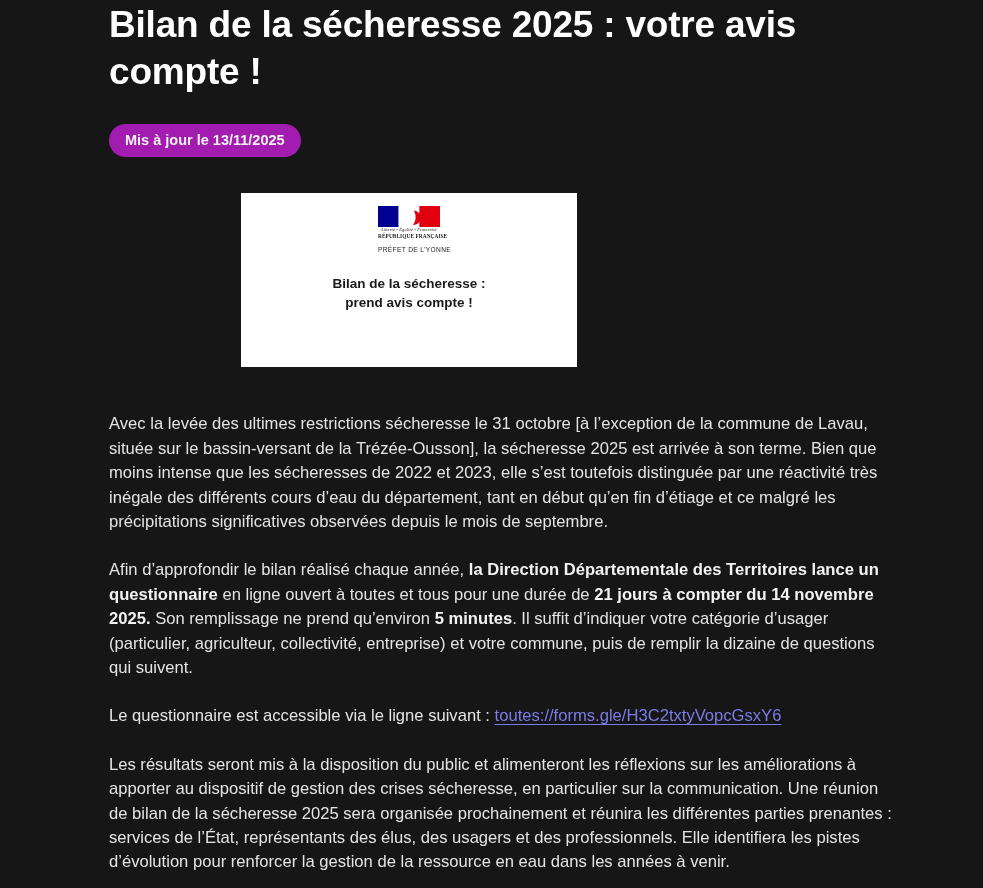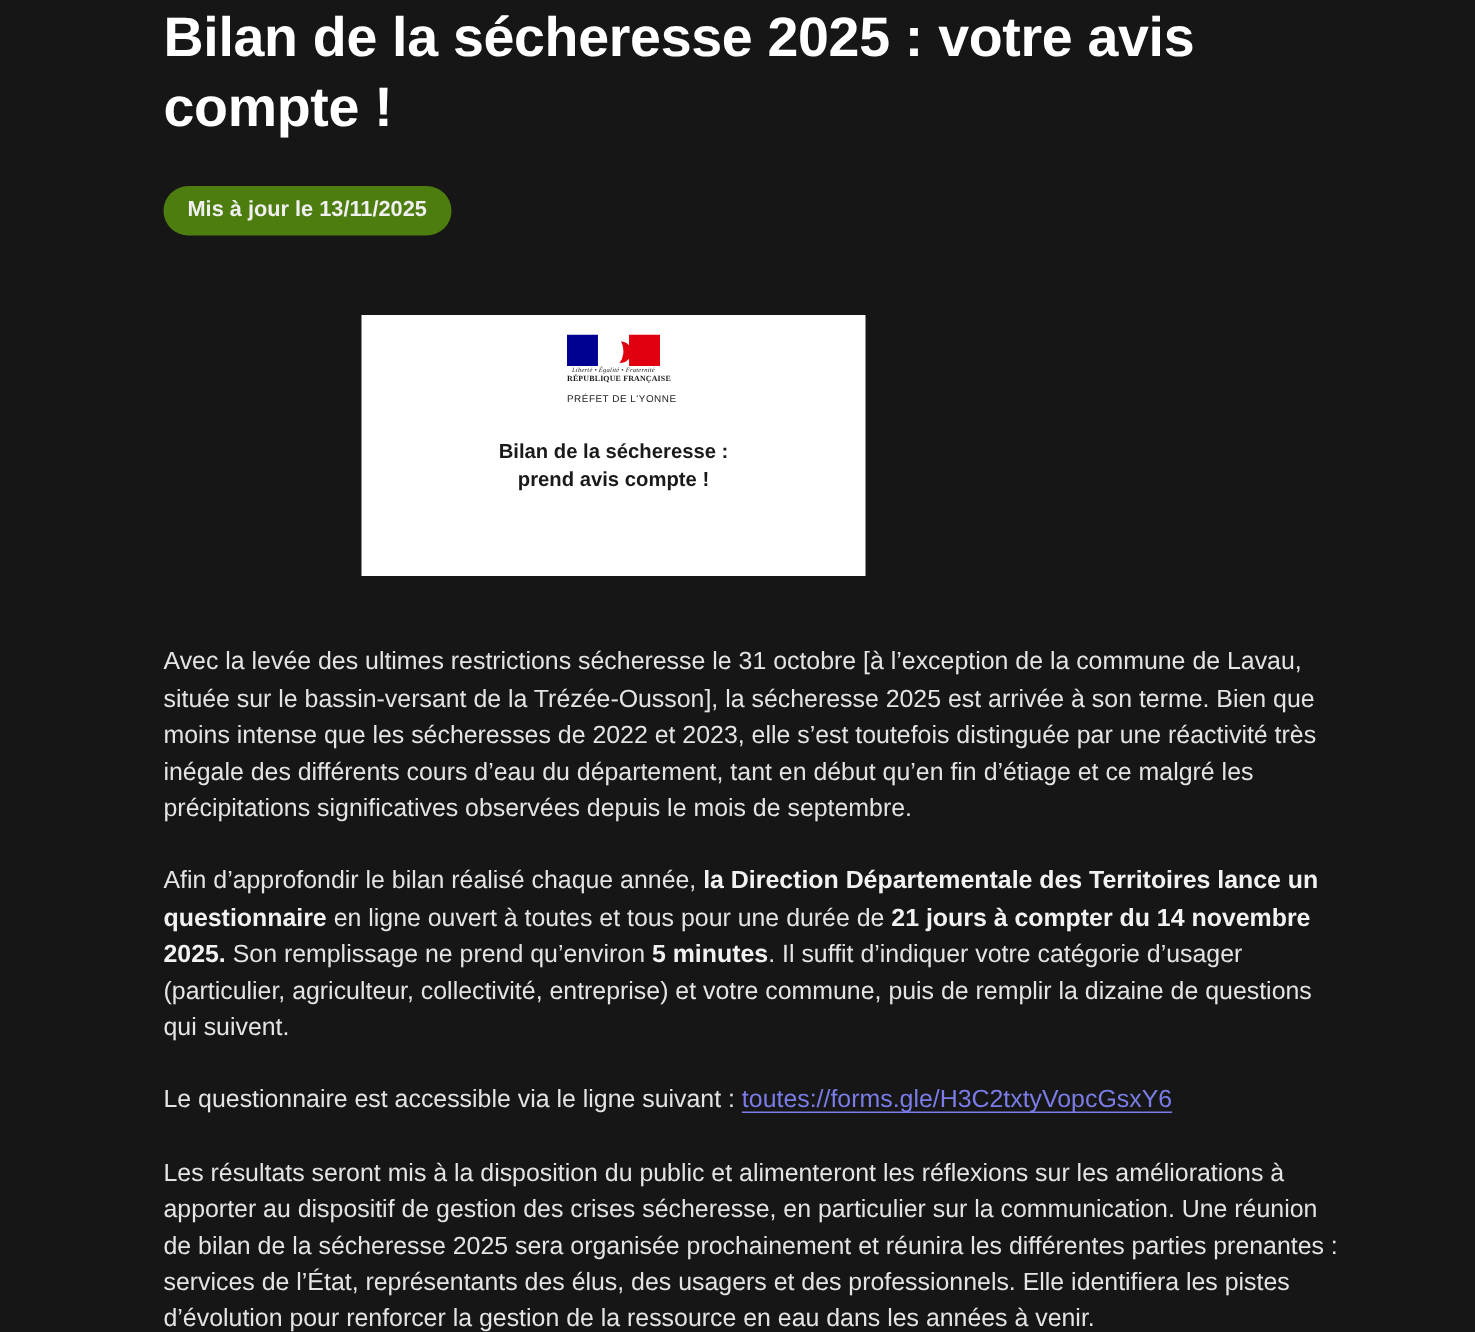--- a/index.html
+++ b/index.html
@@ -44,33 +44,33 @@
     max-width: 760px;
   }
 
   
   .badge-row {
     margin-top: 28px;
     display: flex;
   }
   .badge {
     display: inline-block;
-    background: #4d7c0f;
+    background: #a21caf;
     color: #f0f0f0;
     font-size: 14.5px;
     font-weight: 700;
     line-height: 1;
     padding: 9px 16px 10px 16px;
     border-radius: 999px;
     white-space: nowrap;
   }
 
   
   .figure {
-    margin-top: 53px;
+    margin-top: 36px;
     margin-left: 132px;
     width: 336px;
     height: 174px;
     background: #ffffff;
     box-sizing: border-box;
     display: flex;
     flex-direction: column;
     align-items: center;
   }
   .marianne {

